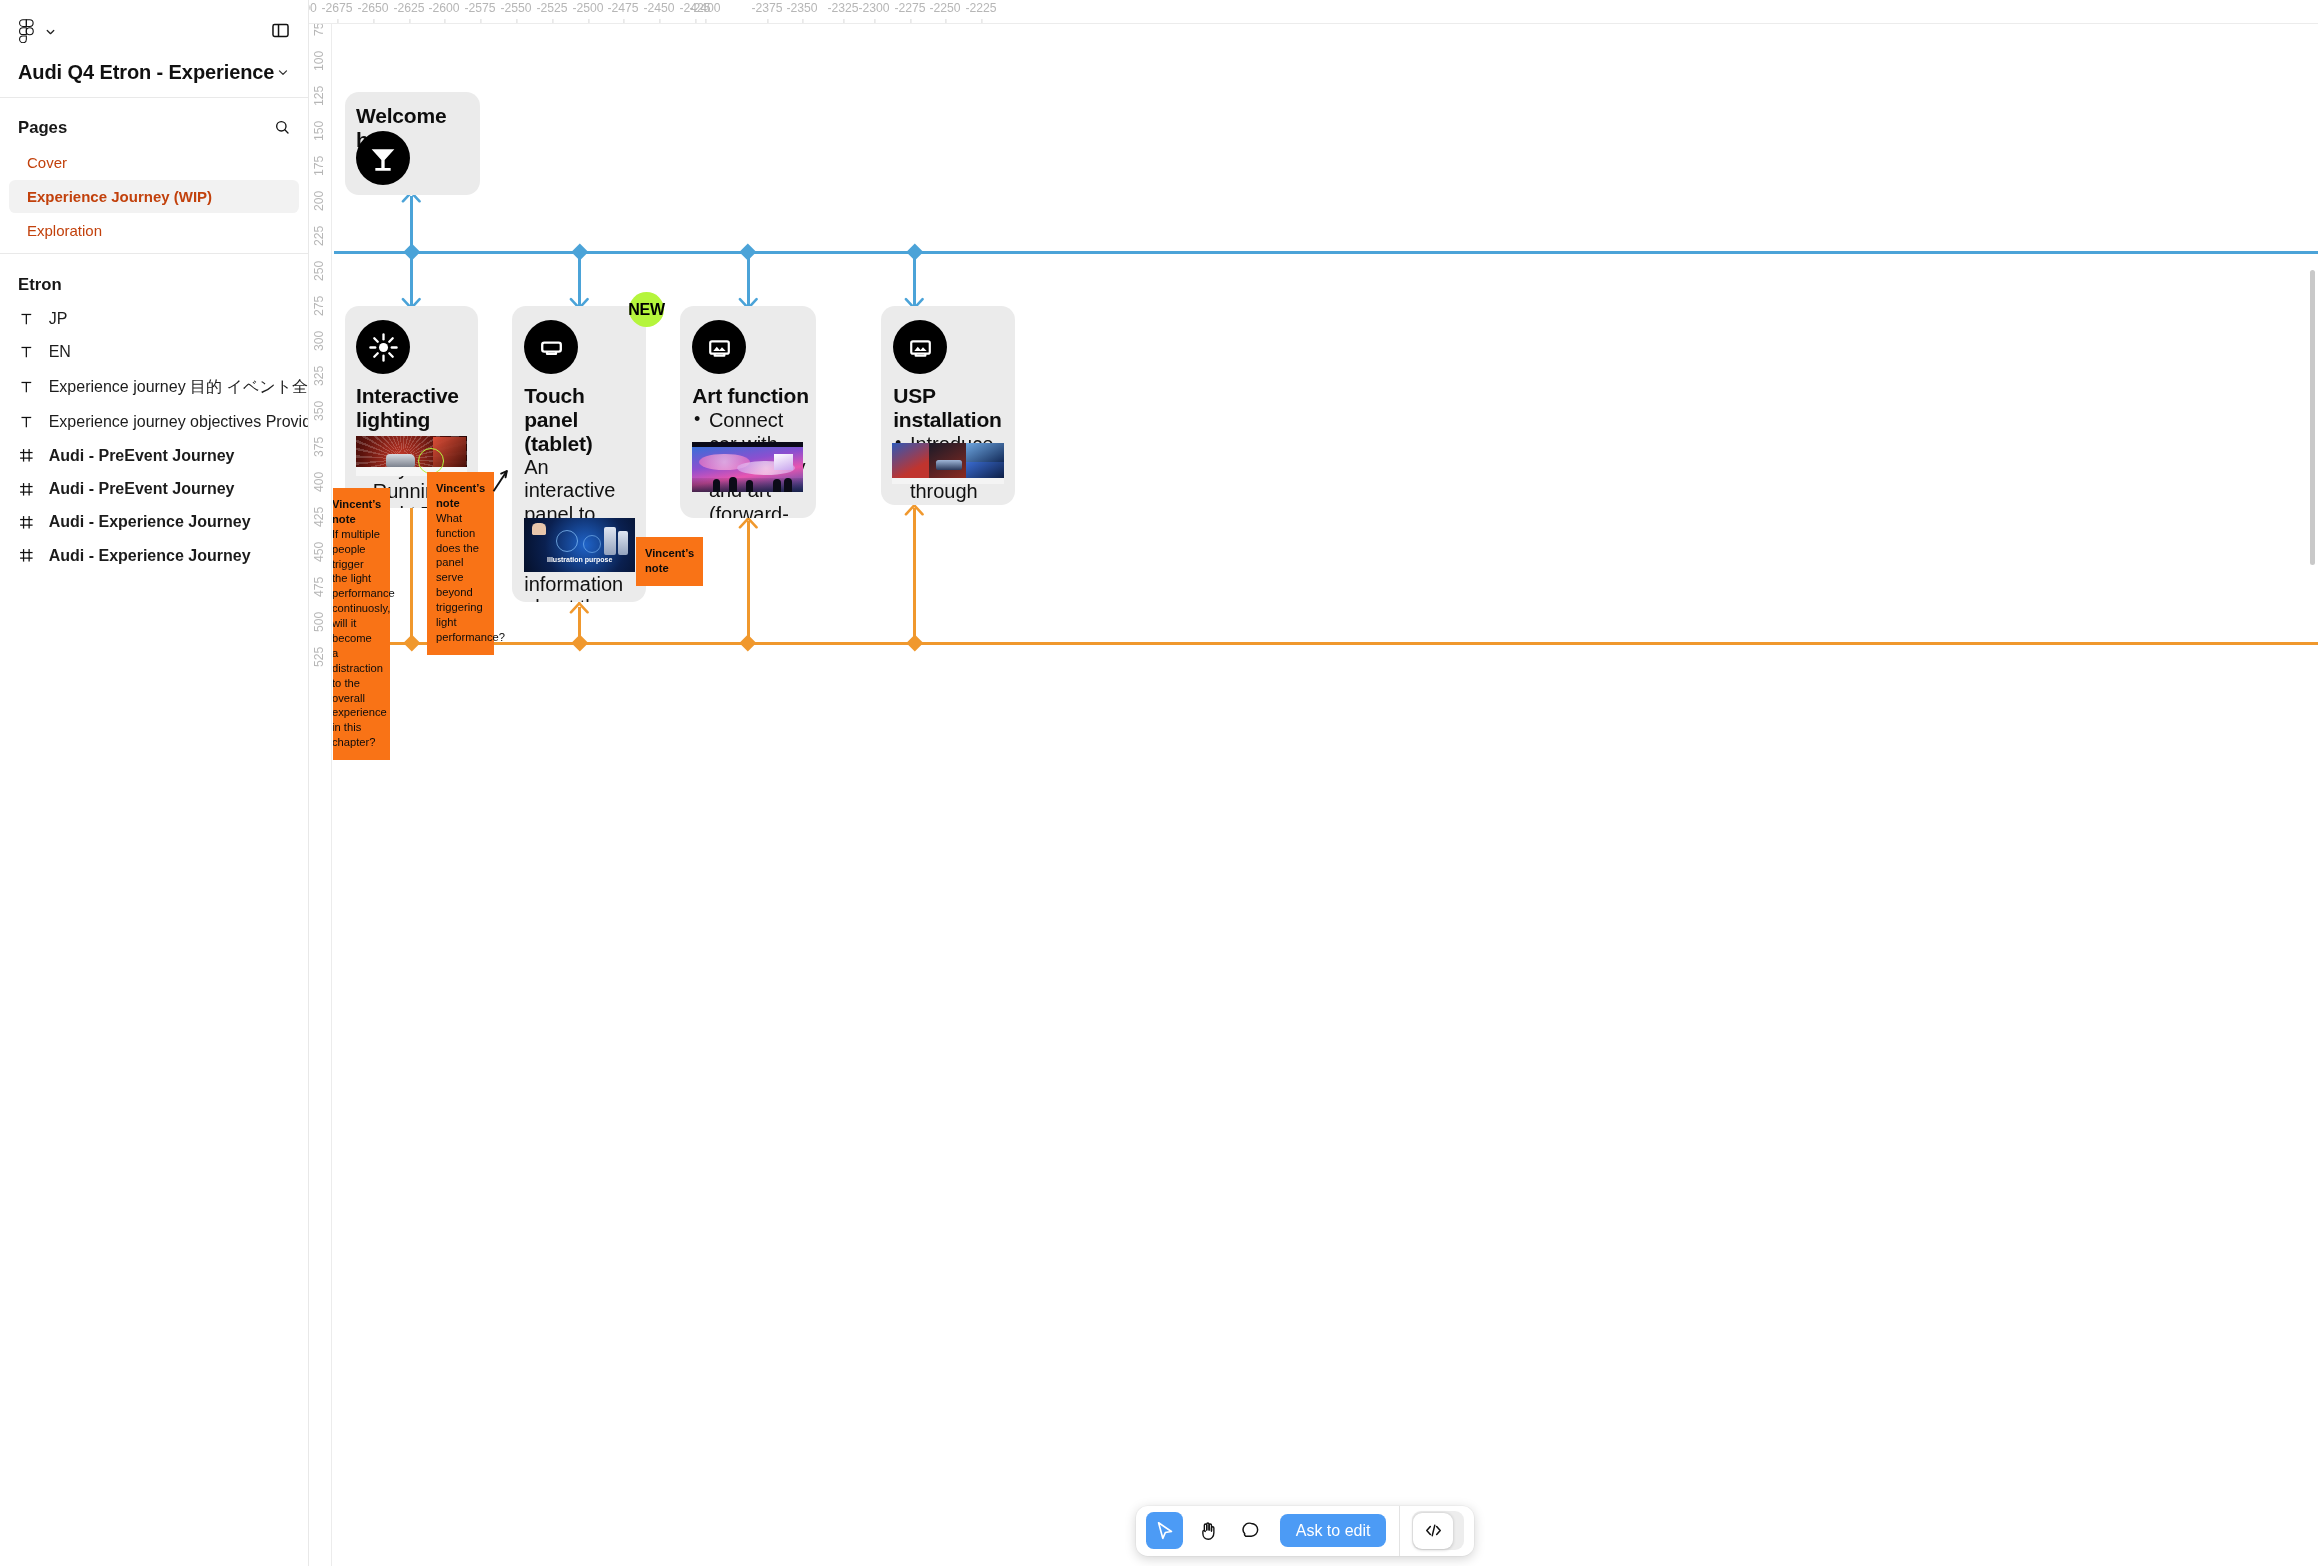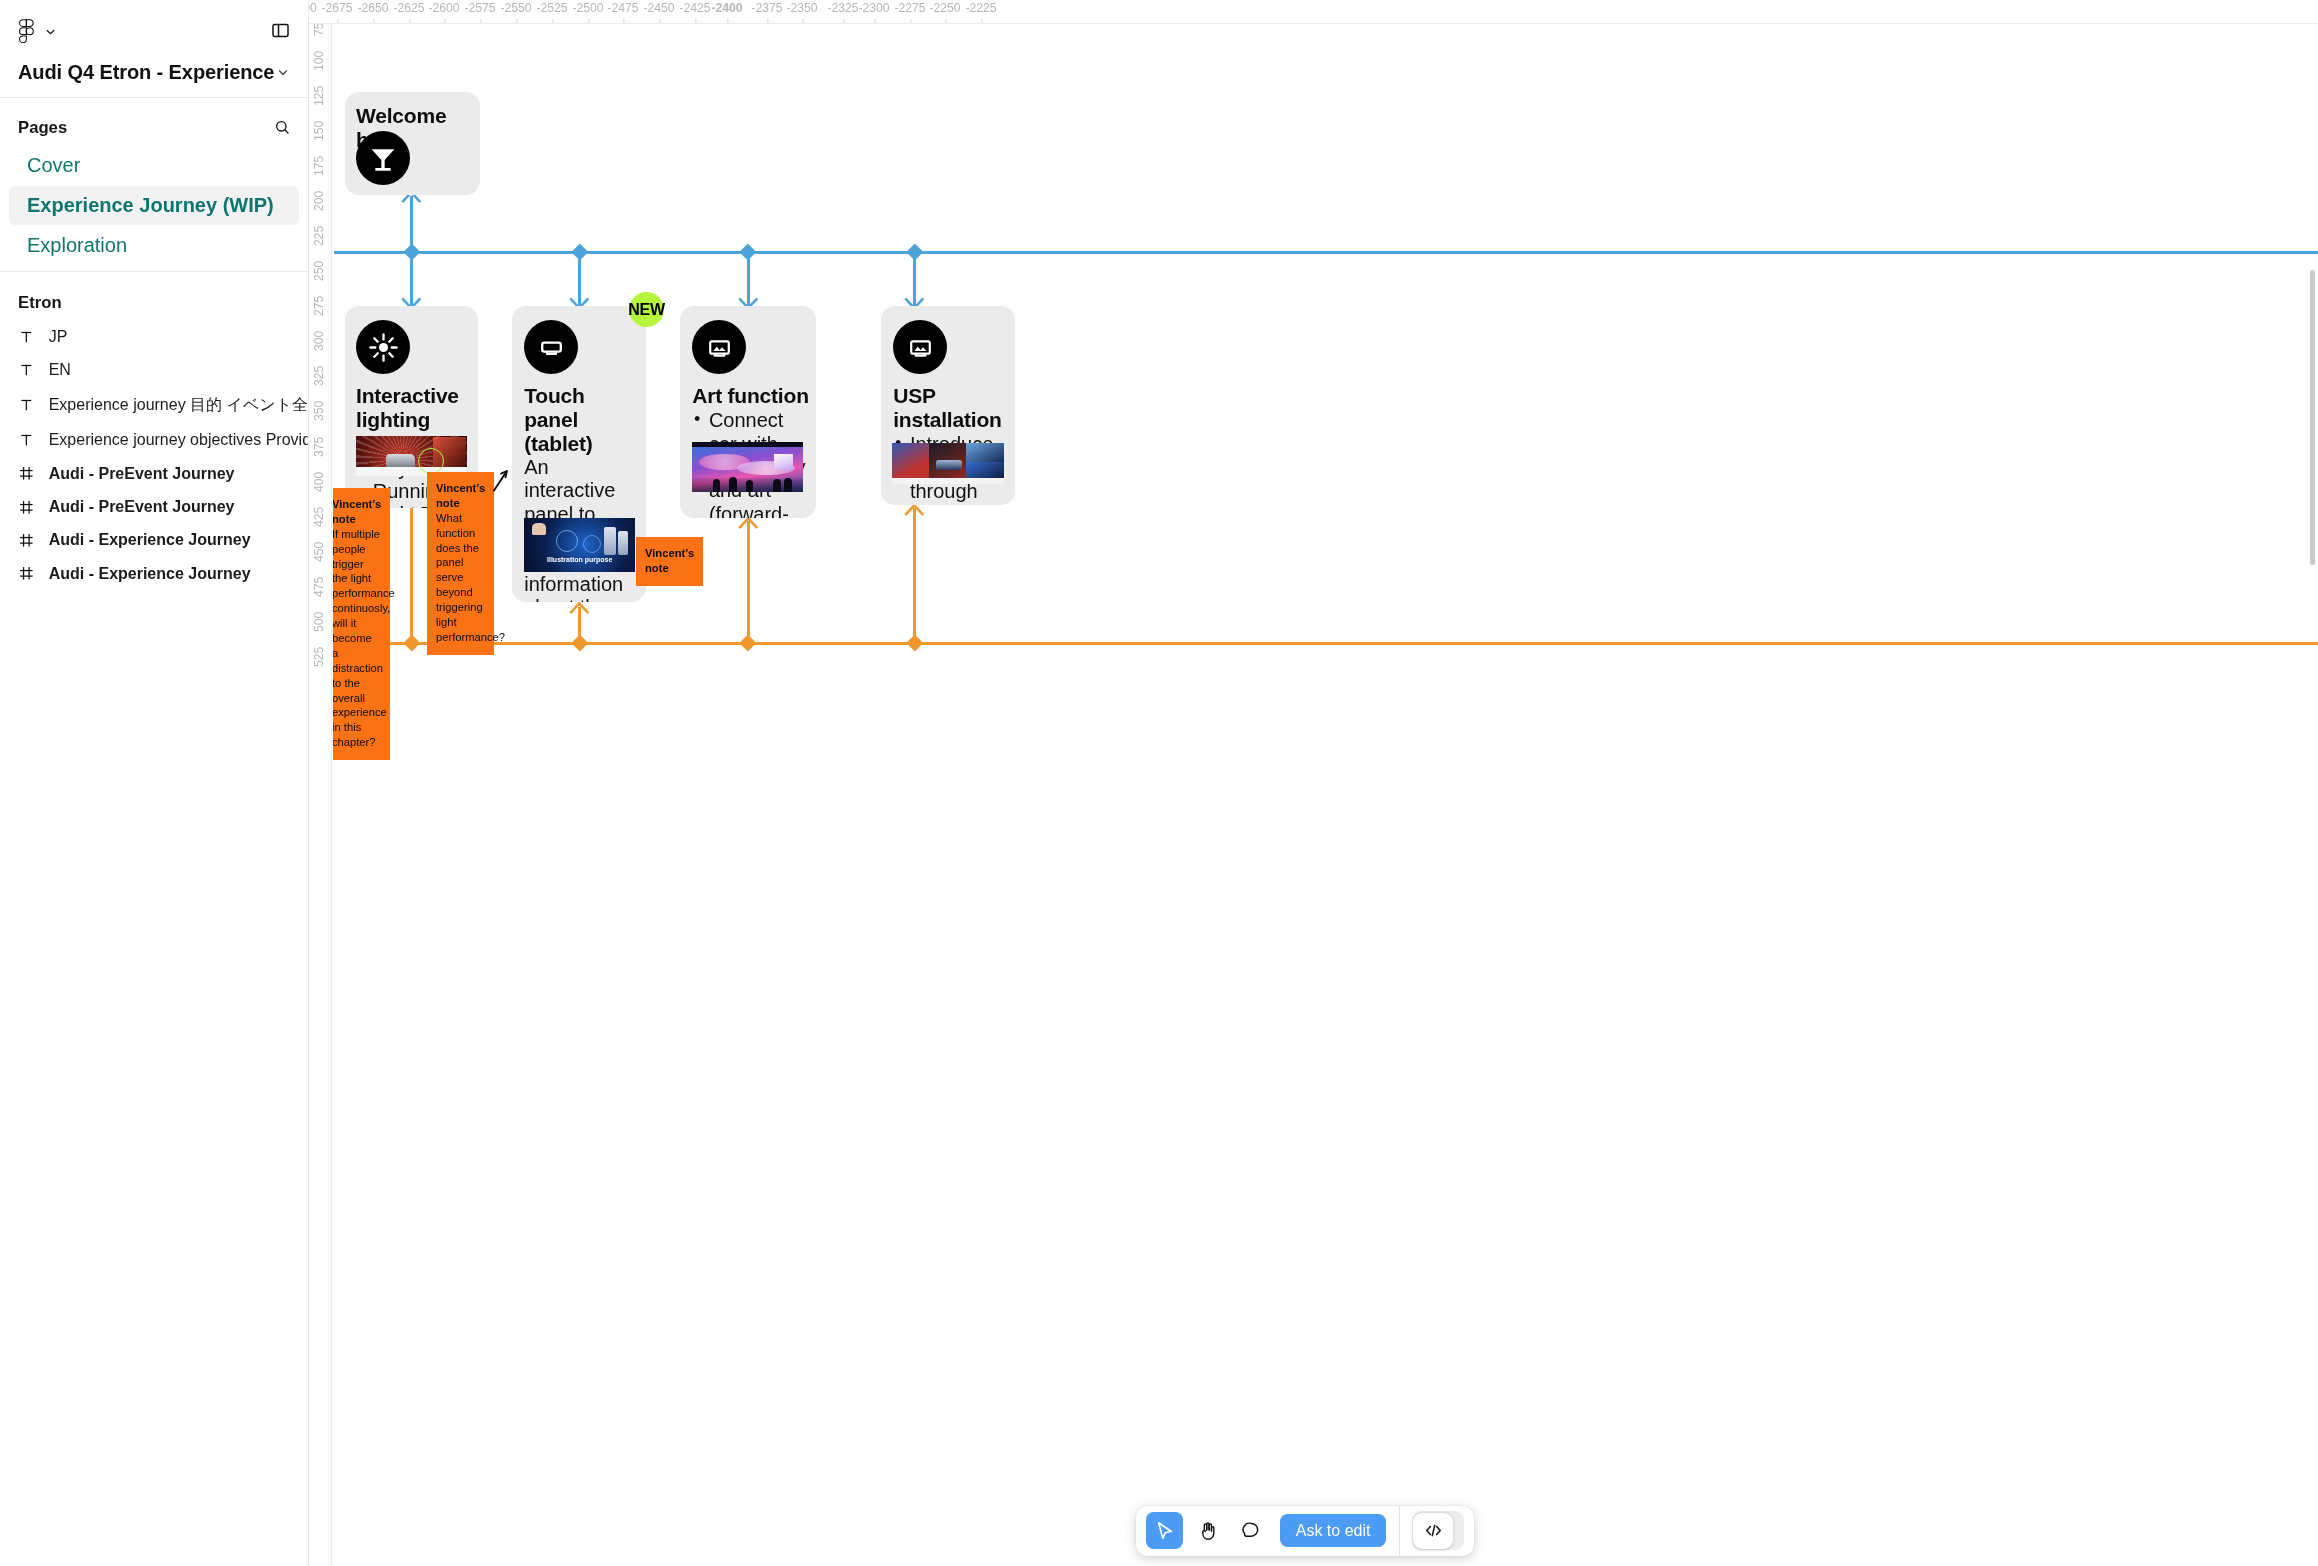--- a/index.html
+++ b/index.html
@@ -35,21 +35,21 @@
     font-size: 20px; font-weight: 700; color: #111; letter-spacing: -0.1px;
     white-space: nowrap;
   }
   #pages-section { padding: 14px 0 6.4px 0; border-bottom: 1.3px solid #e9e9e9; }
   .section-head {
     display:flex; align-items:center; justify-content: space-between;
     padding: 6.4px 18px 7.7px 18px;
   }
   .section-head-label { font-size: 16.7px; font-weight: 700; color: #171717; }
   .page-item {
-    font-size: 20px; color: #0f766e; padding: 8.3px 18px;
+    font-size: 15px; color: #c2410c; padding: 8.3px 18px;
     margin: 0 9px; border-radius: 6.4px; white-space: nowrap;
   }
   .page-item.selected { background: #f2f2f2; font-weight: 700; }
   #layers-section { padding: 14px 0 6.4px 0; }
   .layer-item {
     display: flex; align-items: center; gap: 14px;
     padding: 7.7px 18px; font-size: 16px; color: #1c1c1c;
     white-space: nowrap; overflow: hidden;
   }
   .layer-item.frame { font-weight: 700; }
@@ -322,21 +322,21 @@
     <div class="rtick-h" style="left: 64px;">-2650</div>
     <div class="rtick-h" style="left: 100px;">-2625</div>
     <div class="rtick-h" style="left: 135px;">-2600</div>
     <div class="rtick-h" style="left: 171px;">-2575</div>
     <div class="rtick-h" style="left: 207px;">-2550</div>
     <div class="rtick-h" style="left: 243px;">-2525</div>
     <div class="rtick-h" style="left: 279px;">-2500</div>
     <div class="rtick-h" style="left: 314px;">-2475</div>
     <div class="rtick-h" style="left: 350px;">-2450</div>
     <div class="rtick-h" style="left: 386px;">-2425</div>
-    <div class="rtick-h" style="left: 418px; font-weight: bold;">-2400</div>
+    <div class="rtick-h" style="left: 396px;">-2400</div>
     <div class="rtick-h" style="left: 458px;">-2375</div>
     <div class="rtick-h" style="left: 493px;">-2350</div>
     <div class="rtick-h" style="left: 534px;">-2325</div>
     <div class="rtick-h" style="left: 565px;">-2300</div>
     <div class="rtick-h" style="left: 601px;">-2275</div>
     <div class="rtick-h" style="left: 636px;">-2250</div>
     <div class="rtick-h" style="left: 672px;">-2225</div>
   </div>
 <div id="ruler-left">
     <div class="rtick-v" style="top: 36px;">75</div>

